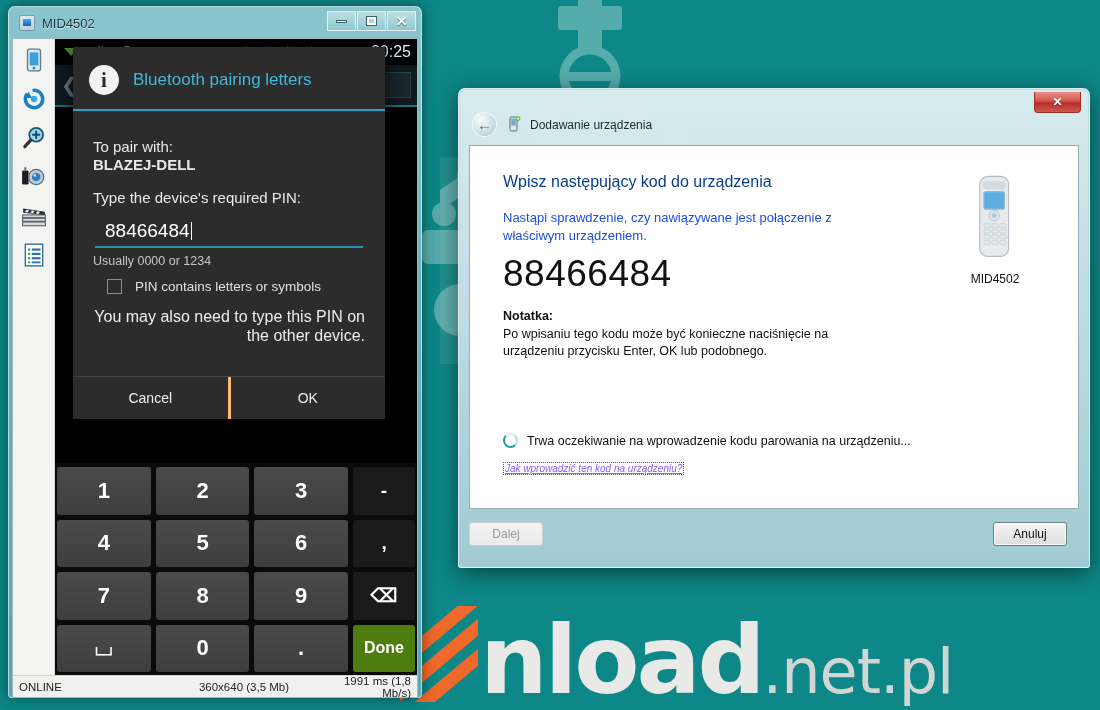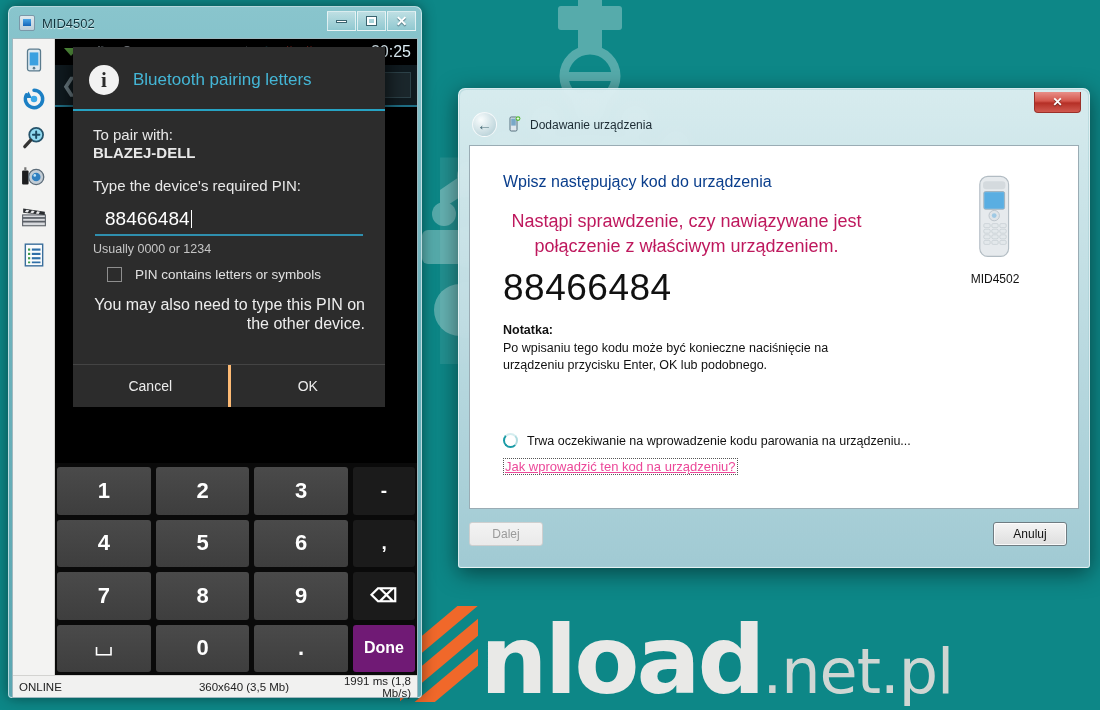--- a/index.html
+++ b/index.html
@@ -200,21 +200,21 @@
     background: #2c2c2c;
   }
   #pair-info-icon {
     width: 30px; height: 30px; border-radius: 50%;
     background: #f2f2f2; color:#2c2c2c;
     display:flex; align-items:center; justify-content:center;
     font-size: 21px; font-weight: bold; font-family: "Liberation Serif", serif;
     flex: 0 0 auto;
   }
   #pair-title { color: #44b6d6; font-size: 17px; }
-  #pair-content { padding: 14px 20px 6px 20px; color:#e8e8e8; }
+  #pair-content { padding: 26px 20px 6px 20px; color:#e8e8e8; }
   .pair-label { font-size: 15px; line-height: 1.28; }
   .pair-strong { font-size: 15px; font-weight: bold; }
   #pair-prompt { font-size: 15px; margin-top: 16px; }
   #pin-input-wrap { margin-top: 14px; padding: 0 2px; }
   #pin-value {
     font-size: 19px; color: #fff; padding: 0 0 4px 10px;
     border-bottom: 2px solid #2f8fae; position: relative;
   }
   #pin-value .caret {
     display:inline-block; width:1px; height:18px; background:#fff;
@@ -242,21 +242,21 @@
   }
   .kp-row { flex:1; display:flex; gap:5px; }
   .kp-key {
     border-radius: 3px;
     display:flex; align-items:center; justify-content:center;
     color:#fff; font-size:22px; font-weight:bold;
     font-family: "Liberation Sans", sans-serif;
   }
   .kp-num   { flex: 1; background: linear-gradient(180deg,#4a4a4a,#3e3e3e); }
   .kp-side  { flex: 0 0 62px; background: #1b1b1b; font-size:19px; }
-  .kp-done  { flex: 0 0 62px; background: #701a75; font-size:16px; }
+  .kp-done  { flex: 0 0 62px; background: #4d7c0f; font-size:16px; }
   .kp-space { flex: 1; background: linear-gradient(180deg,#4a4a4a,#3e3e3e); }
 
   
   #mid-status {
     height: 22px; background:#f1f1f0;
     border-top: 1px solid #d3d3d1;
     display:flex; align-items:center;
     font-size: 11.5px; color:#222;
     padding: 0 6px;
   }
@@ -309,22 +309,22 @@
   #win-content {
     position:absolute; left: 10px; right: 10px; top: 56px; bottom: 58px;
     background: #fff;
     border: 1px solid #9aacb4;
   }
   #win-heading {
     color: #0a3e8c; font-size: 16px;
     padding: 27px 0 0 33px;
   }
   #win-desc {
-    color: #be185d; font-size: 18px; line-height: 1.38;
-    padding: 18px 0 0 33px; width: 400px; text-align: center;
+    color: #1d4ed8; font-size: 13px; line-height: 1.38;
+    padding: 18px 0 0 33px; width: 400px;
   }
   #win-code {
     font-size: 37px; color: #111; padding: 8px 0 0 33px;
     font-family: "Liberation Sans", sans-serif; letter-spacing: 0.5px;
   }
   #win-note-title { font-weight:bold; font-size:12.5px; padding: 14px 0 0 33px; color:#111;}
   #win-note-body { font-size:12.5px; line-height:1.38; padding: 3px 0 0 33px; width:400px; color:#111;}
 
   #win-device {
     position:absolute; right: 28px; top: 28px;
@@ -337,22 +337,22 @@
     display:flex; align-items:center; gap: 9px;
   }
   #win-spinner {
     width:15px; height:15px; border-radius:50%;
     border: 2.4px solid #1a9ba6; border-top-color: rgba(26,155,166,0.18);
     border-right-color: rgba(26,155,166,0.35);
   }
   #win-wait-text { font-size:12.5px; color:#111;}
   #win-link {
     position:absolute; left: 33px; bottom: 33px;
-    font-size:13px; color:#ec4899; text-decoration: underline;
-    border: 1px dotted #555; padding: 0 1px;
+    font-size:10px; color:#8b5cf6; text-decoration: underline;
+    border: 1px dotted #555; padding: 0 1px; font-style: italic;
   }
 
   #win-footer {
     position:absolute; left: 10px; right: 10px; bottom: 10px; height: 46px;
     display:flex; align-items:center; justify-content:space-between; gap: 10px;
     padding-right: 12px;
   }
   .win-btn {
     min-width: 74px; height: 24px;
     font-size: 12px;

